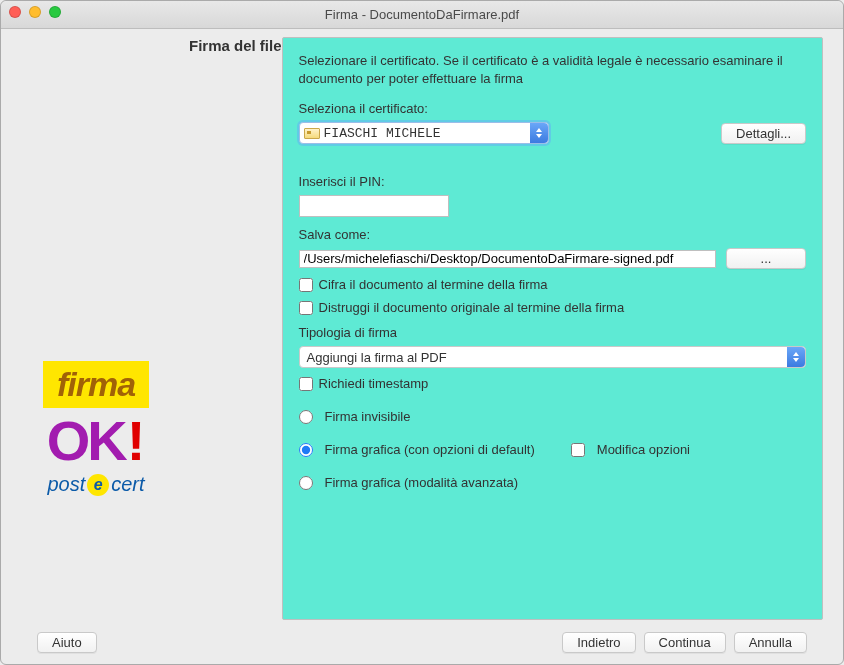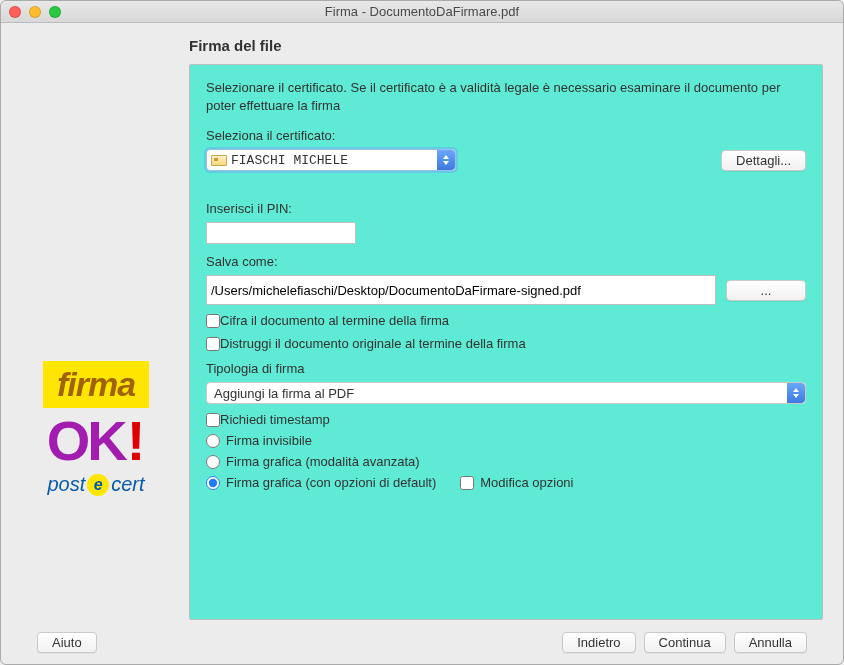--- a/index.html
+++ b/index.html
@@ -1,66 +1,66 @@
 <!DOCTYPE html>
 <html><head>
 <meta charset="utf-8">
 <style>
 * { box-sizing: border-box; margin: 0; padding: 0; }
 body { font-family: -apple-system, "Helvetica Neue", Arial, sans-serif; font-size: 13px; color: #333; background: #ececec; width: 844px; height: 665px; overflow: hidden; position: relative; border: 1px solid #aaa; border-radius: 6px; }
 
-.titlebar { height: 22px; background: linear-gradient(#e8e8e8, #d8d8d8); border-bottom: 1px solid #bdbdbd; display: flex; align-items: center; position: relative; border-radius: 6px 6px 0 0; }
+.titlebar { height: 28px; background: linear-gradient(#e8e8e8, #d8d8d8); border-bottom: 1px solid #bdbdbd; display: flex; align-items: center; position: relative; border-radius: 6px 6px 0 0; }
 .traffic { position: absolute; left: 8px; top: 5px; display: flex; gap: 8px; }
 .traffic span { width: 12px; height: 12px; border-radius: 50%; display: inline-block; border: 0.5px solid rgba(0,0,0,0.15); }
 .tclose { background: #ff5f57; }
 .tmin { background: #ffbd2e; }
 .tmax { background: #28c940; }
 .titlebar-title { flex: 1; text-align: center; font-size: 13px; color: #4a4a4a; }
 
 .content { position: absolute; top: 22px; bottom: 0; left: 0; right: 0; display: flex; flex-direction: column; }
 
 .main-area { flex: 1; display: flex; padding: 14px 20px 0 20px; gap: 18px; }
 
 .sidebar { width: 150px; display: flex; align-items: center; justify-content: center; padding-top: 200px; }
 .logo { display: flex; flex-direction: column; align-items: center; }
 .logo-firma { background: #ffe600; padding: 4px 14px; font-weight: bold; font-size: 34px; color: #a16207; font-style: italic; letter-spacing: -1px;}
 .logo-ok-row { display: flex; align-items: center; }
 .logo-ok { font-weight: 700; font-size: 56px; color: #a21caf; letter-spacing: -3px; }
 .logo-excl { font-weight: 900; font-size: 56px; color: #e00000; margin-left: 2px; }
 .logo-post { font-style: italic; font-size: 20px; color: #0b5aa8; display: flex; align-items: center; }
 .logo-e { background: #ffe600; border-radius: 50%; width: 22px; height: 22px; display: inline-flex; align-items: center; justify-content: center; font-style: italic; font-weight: bold; color: #0b5aa8; margin: 0 2px; font-size: 16px;}
 
-.right-col { flex: 1; display: flex; flex-direction: column; }
+.right-col { flex: 1; display: flex; flex-direction: row; }
 .page-title { font-size: 15px; font-weight: bold; margin-bottom: 10px; }
 
 .form-box { border: 1px solid #bfbfbf; border-radius: 2px; padding: 14px 16px; background: #5eead4; flex: 1; overflow: auto; }
 .form-box p.instr { margin-bottom: 14px; line-height: 1.35; }
 
 .label { display: block; margin-bottom: 6px; margin-top: 10px; }
 .first-label { margin-top: 0; }
 
 .row { display: flex; align-items: center; gap: 10px; }
 .cert-combo { flex: 0 0 auto; width: 250px; height: 22px; background: #fff; border: 1px solid #9bbde8; border-radius: 4px; display: flex; align-items: center; position: relative; box-shadow: 0 0 0 2px rgba(100,160,255,0.4); }
 .cert-combo .icon { width: 16px; height: 12px; margin-left: 4px; display: inline-flex; align-items: center; justify-content: center; }
 .cert-combo .text { padding-left: 4px; font-size: 13px; font-family: Liberation Mono, monospace; }
 .combo-btn { position: absolute; right: 0; top: 0; bottom: 0; width: 18px; background: linear-gradient(#6aa7f8,#3c7ae0); border-radius: 0 4px 4px 0; display: flex; flex-direction: column; align-items: center; justify-content: center; }
 .combo-btn::before { content: ""; border-left: 3px solid transparent; border-right: 3px solid transparent; border-bottom: 4px solid #fff; margin-bottom: 2px;}
 .combo-btn::after { content: ""; border-left: 3px solid transparent; border-right: 3px solid transparent; border-top: 4px solid #fff; }
 
 .mac-btn { height: 21px; padding: 0 14px; background: linear-gradient(#fff,#f1f1f1); border: 1px solid #c9c9c9; border-radius: 4px; font-size: 13px; cursor: pointer; color: #333; box-shadow: 0 1px 0 rgba(0,0,0,0.05); }
 
 .text-input { width: 150px; height: 22px; border: 1px solid #bfbfbf; background: #fff; padding: 0 4px; font-size: 13px; }
-.path-input { flex: 1; height: 30px; border: 1px solid #bfbfbf; background: #fff; padding: 0 4px; font-size: 13px; }
+.path-input { flex: 1; height: 18px; border: 1px solid #bfbfbf; background: #fff; padding: 0 4px; font-size: 13px; }
 
 .type-select { width: 100%; height: 22px; background: #fff; border: 1px solid #c9c9c9; border-radius: 4px; display: flex; align-items: center; position: relative; margin-top: 4px; }
 .type-select .text { padding-left: 7px; font-size: 13px; }
 .type-select .combo-btn { border-radius: 0 4px 4px 0; }
 
-.check-row { display: flex; align-items: center; gap: 0; margin-top: 8px; }
-.radio-row { display: flex; align-items: center; gap: 6px; margin-top: 6px; }
+.check-row { display: flex; align-items: center; gap: 6px; margin-top: 8px; }
+.radio-row { display: flex; align-items: center; gap: 12px; margin-top: 18px; }
 input[type=checkbox], input[type=radio] { width: 14px; height: 14px; }
 input[type=radio] { accent-color: #1f7bf6; }
 
 .footer { height: 44px; display: flex; align-items: center; padding: 0 36px; gap: 8px; }
 .footer .spacer { flex: 1; }
 
 .browse-btn { width: 80px; }
 
 .card-icon { width: 16px; height: 11px; background: linear-gradient(#fff2c9,#f5da7b); border: 1px solid #caa74a; border-radius: 1px; position: relative; display: inline-block; }
 .card-icon::after { content: ""; position: absolute; left: 2px; top: 2px; width: 4px; height: 3px; background: #c79b2e; }
@@ -145,29 +145,29 @@
         <div class="check-row">
           <input type="checkbox" style="">
           <span>Richiedi timestamp</span>
         </div>
 
         <div class="radio-row">
           <input type="radio" name="sigmode" style="">
           <span>Firma invisibile</span>
         </div>
         <div class="radio-row">
-          <input type="radio" name="sigmode" style="">
-          <span>Firma grafica (modalità avanzata)</span>
-        </div>
-        <div class="radio-row">
           <input type="radio" name="sigmode" checked="" style="">
           <span>Firma grafica (con opzioni di default)</span>
           <span style="width:12px"></span>
           <input type="checkbox" style="">
           <span>Modifica opzioni</span>
+        </div>
+        <div class="radio-row">
+          <input type="radio" name="sigmode" style="">
+          <span>Firma grafica (modalità avanzata)</span>
         </div>
 
       </div>
     </div>
   </div>
 
   <div class="footer">
     <button class="mac-btn">Aiuto</button>
     <div class="spacer"></div>
     <button class="mac-btn">Indietro</button>

